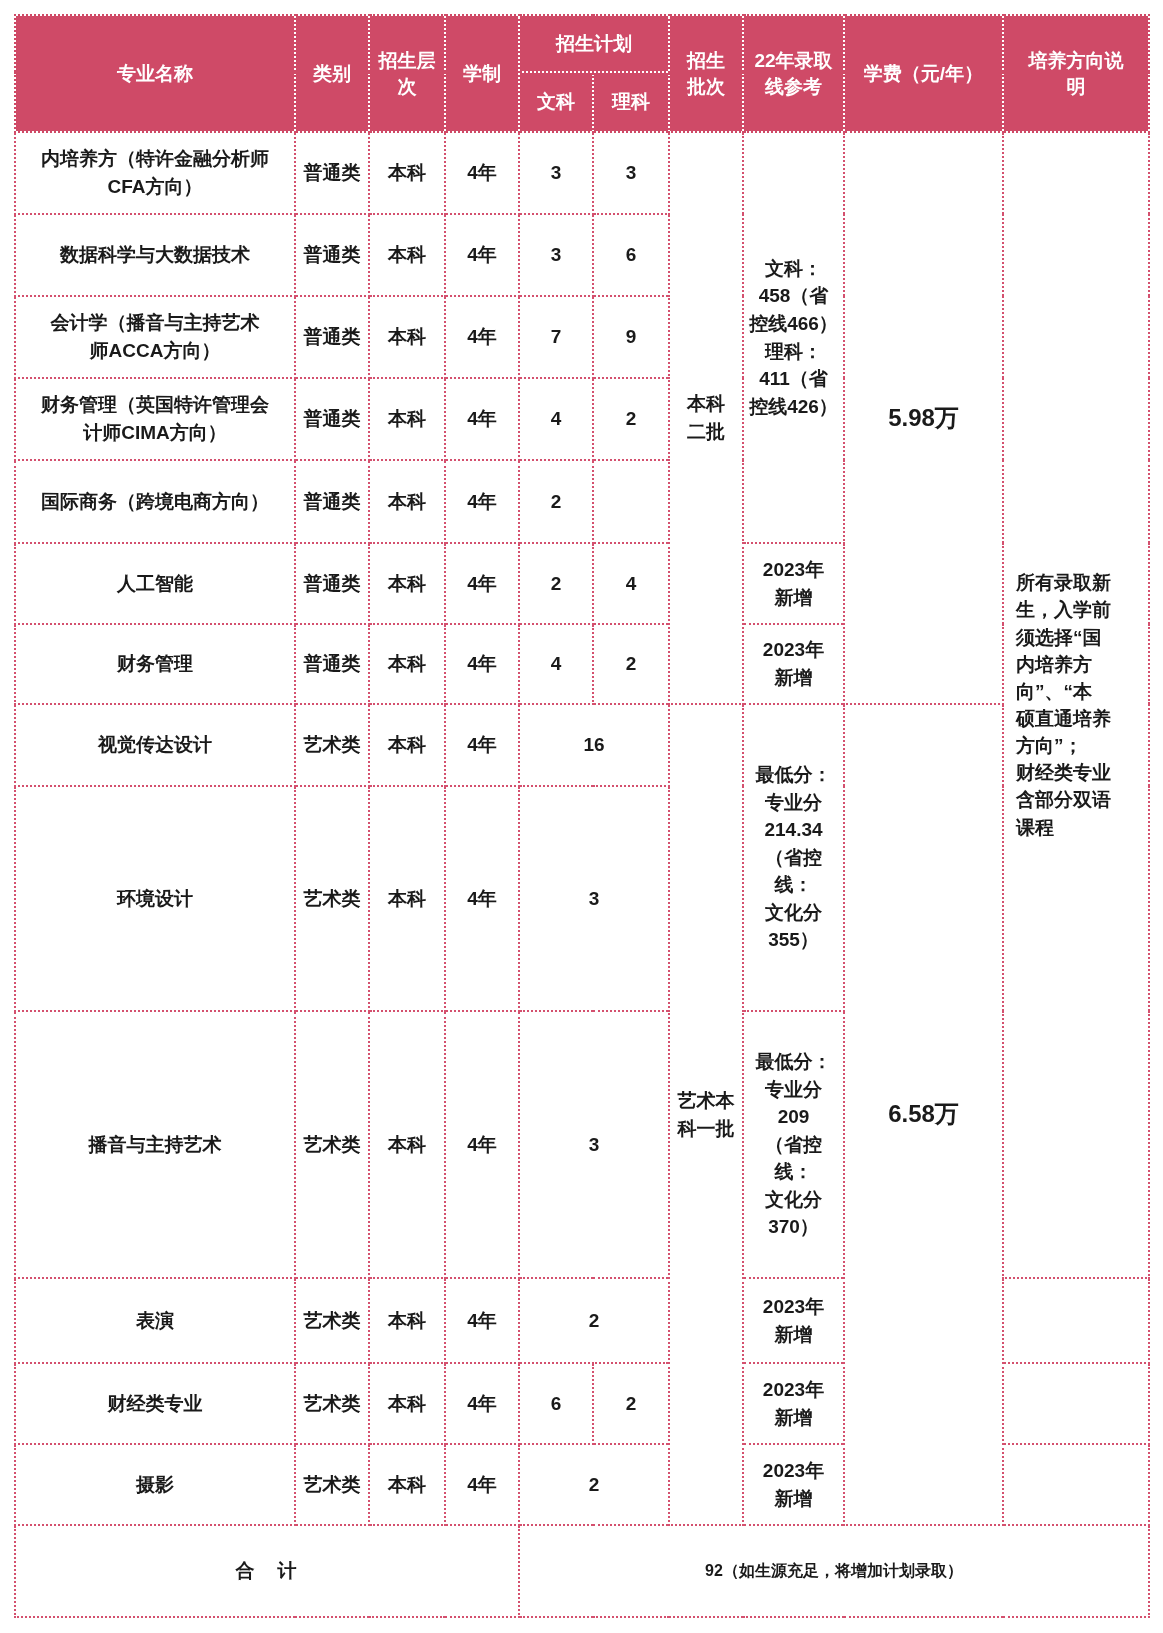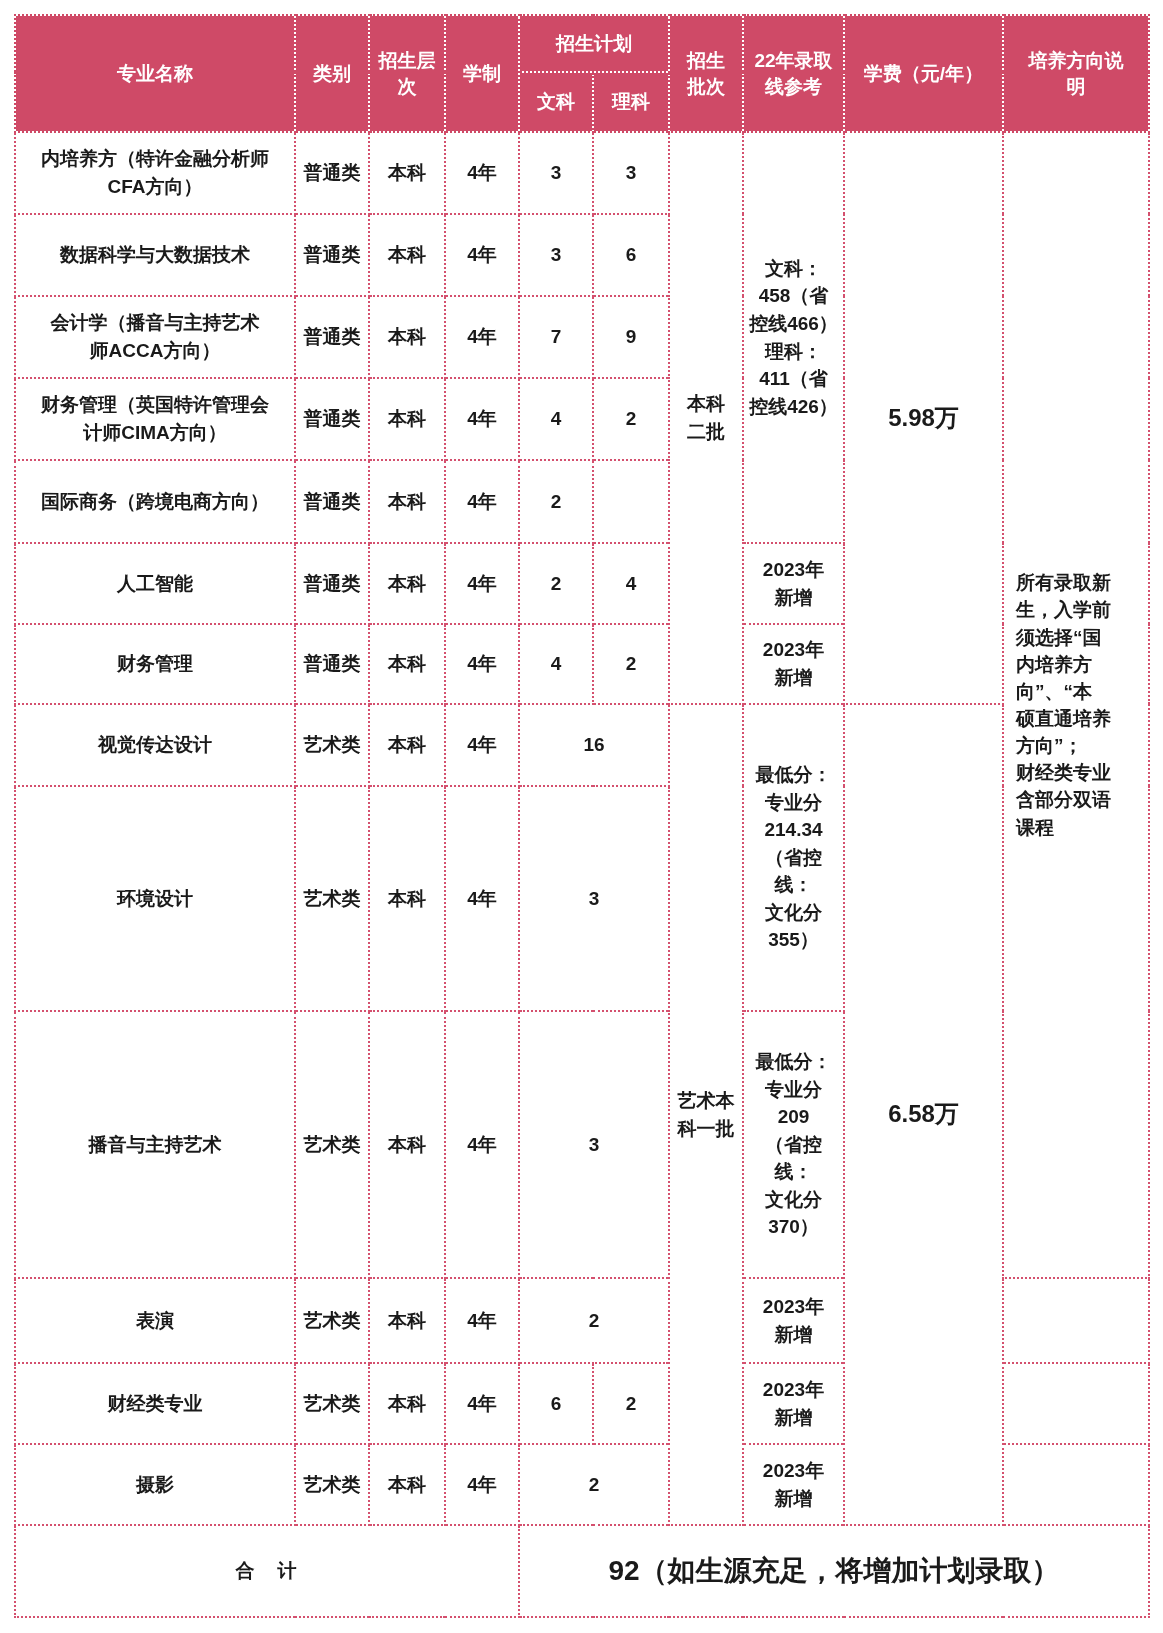--- a/index.html
+++ b/index.html
@@ -29,21 +29,21 @@
   td{
     color:#1a1a1a;
     font-size:19px;line-height:1.45;
   }
   td.training{
     text-align:left;
     padding:4px 12px;
     line-height:1.43;
   }
   td.tuition{font-size:24px;}
-  td.total-value{font-size:28px;}
+  td.total-value{font-size:16px;}
   td.total-label{letter-spacing:2px;}
 </style>
 </head>
 <body>
 
 <div class="page">
   <table class="plan">
     <colgroup>
       <col style="width:280px">
         <col style="width:74px">

